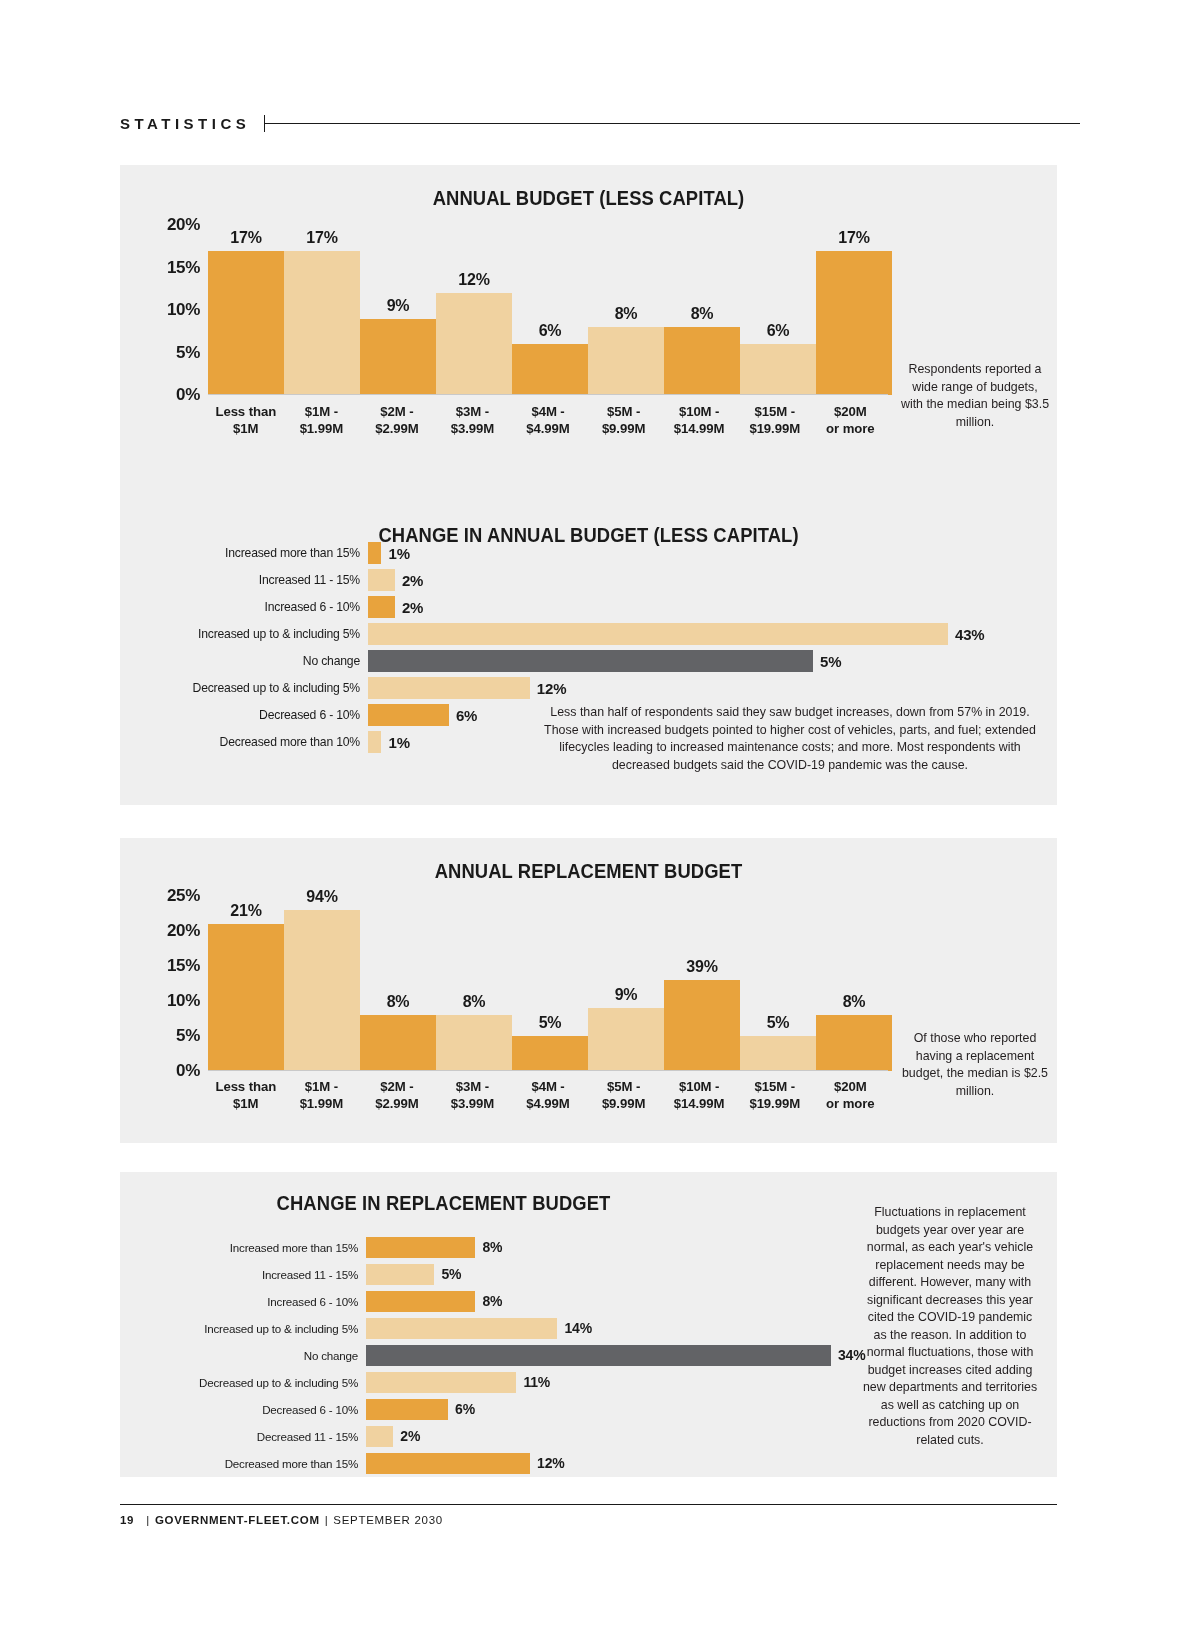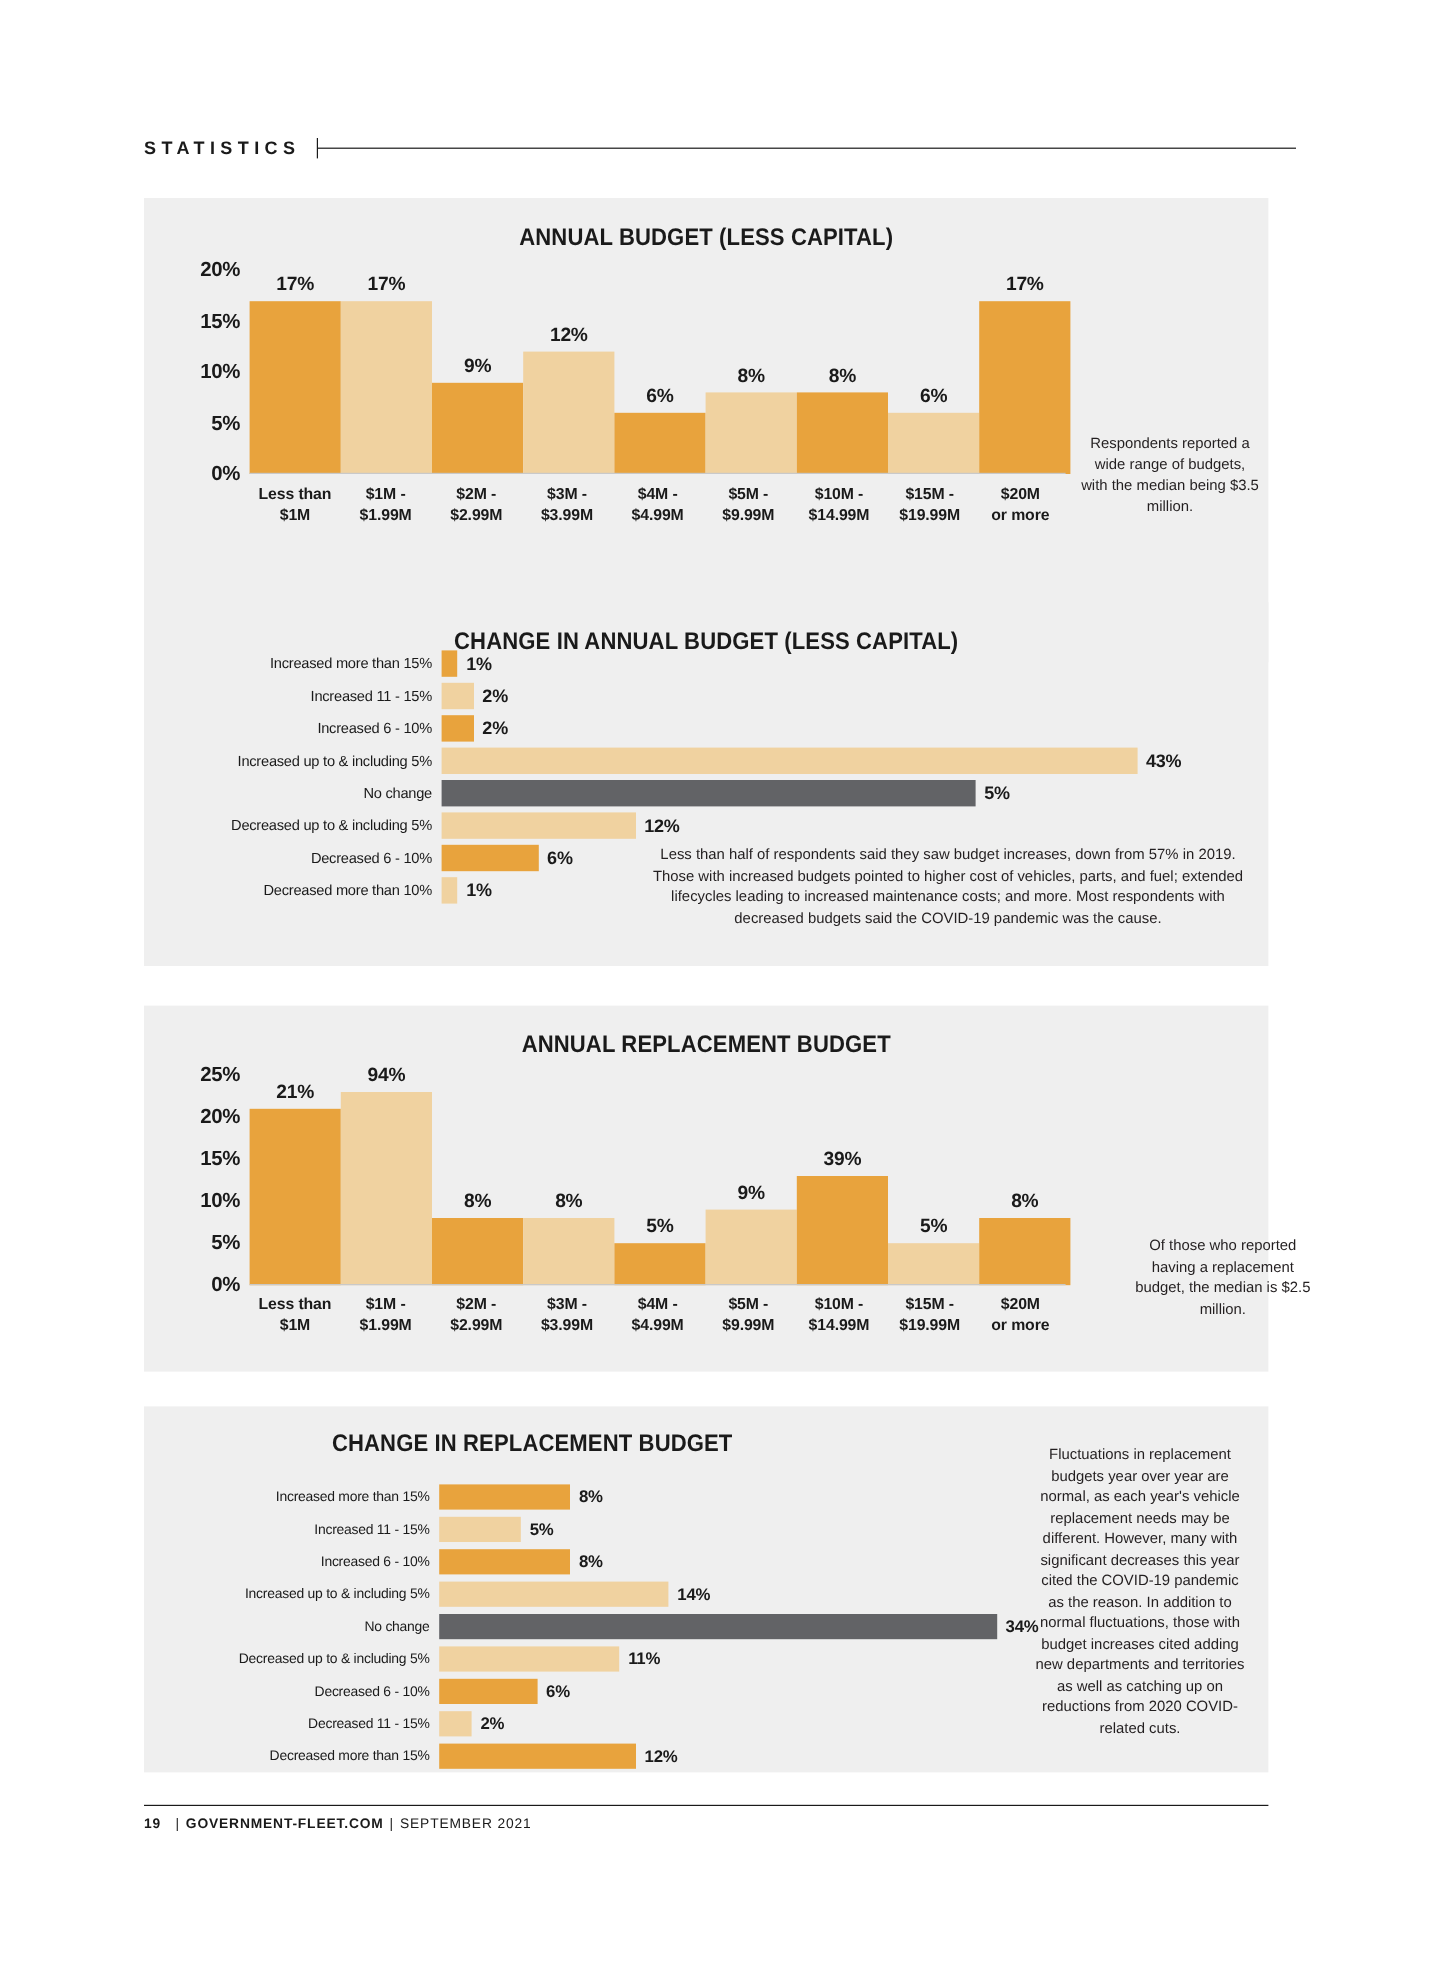--- a/index.html
+++ b/index.html
@@ -374,21 +374,21 @@
         </div>
         <div class="xlab">
           <div>$15M -</div>
           <div>$19.99M</div>
         </div>
         <div class="xlab">
           <div>$20M</div>
           <div>or more</div>
         </div>
       </div>
-    <div class="side-note" style="left:780px; top:192px; width:150px;margin-left:44px;">Of those who reported having a replacement budget, the median is $2.5 million.</div>
+    <div class="side-note" style="left:780px; top:192px; width:150px;">Of those who reported having a replacement budget, the median is $2.5 million.</div>
   </div>
 
   <div class="panel" id="panel-3" style="top:1172px; height:305px;">
     <div class="panel-title" style="top:20px; right:290px; left:0; text-align:center;">CHANGE IN REPLACEMENT BUDGET</div>
     <div class="hchart" id="h3" style="left:8px; top:62px; width:720px;">
         <div class="hrow" style="height: 26px; margin-bottom: 1px;">
           <div class="cat" style="width: 238px; font-size: 11.6px;">Increased more than 15%</div>
           <div class="hbarwrap" style="height: 21px;">
             <div class="hbar" style="width: 109.412px; background: rgb(232, 163, 61);"></div>
             <div class="hval" style="font-size: 14px;">8%</div>
@@ -452,16 +452,16 @@
         </div>
       </div>
     <div class="side-note" style="left:740px; top:32px; width:180px; text-align:center;">Fluctuations in replacement budgets year over year are normal, as each year's vehicle replacement needs may be different. However, many with significant decreases this year cited the COVID-19 pandemic as the reason. In addition to normal fluctuations, those with budget increases cited adding new departments and territories as well as catching up on reductions from 2020 COVID-related cuts.</div>
   </div>
 
   <div class="footer">
     <span class="pnum">19</span>
     <span class="sep">|</span>
     <span class="site">GOVERNMENT-FLEET.COM</span>
     <span class="sep">|</span>
-    <span class="issue">SEPTEMBER 2021</span>
+    <span class="issue">SEPTEMBER 2030</span>
   </div>
 
 </div>
 
 </body></html>

